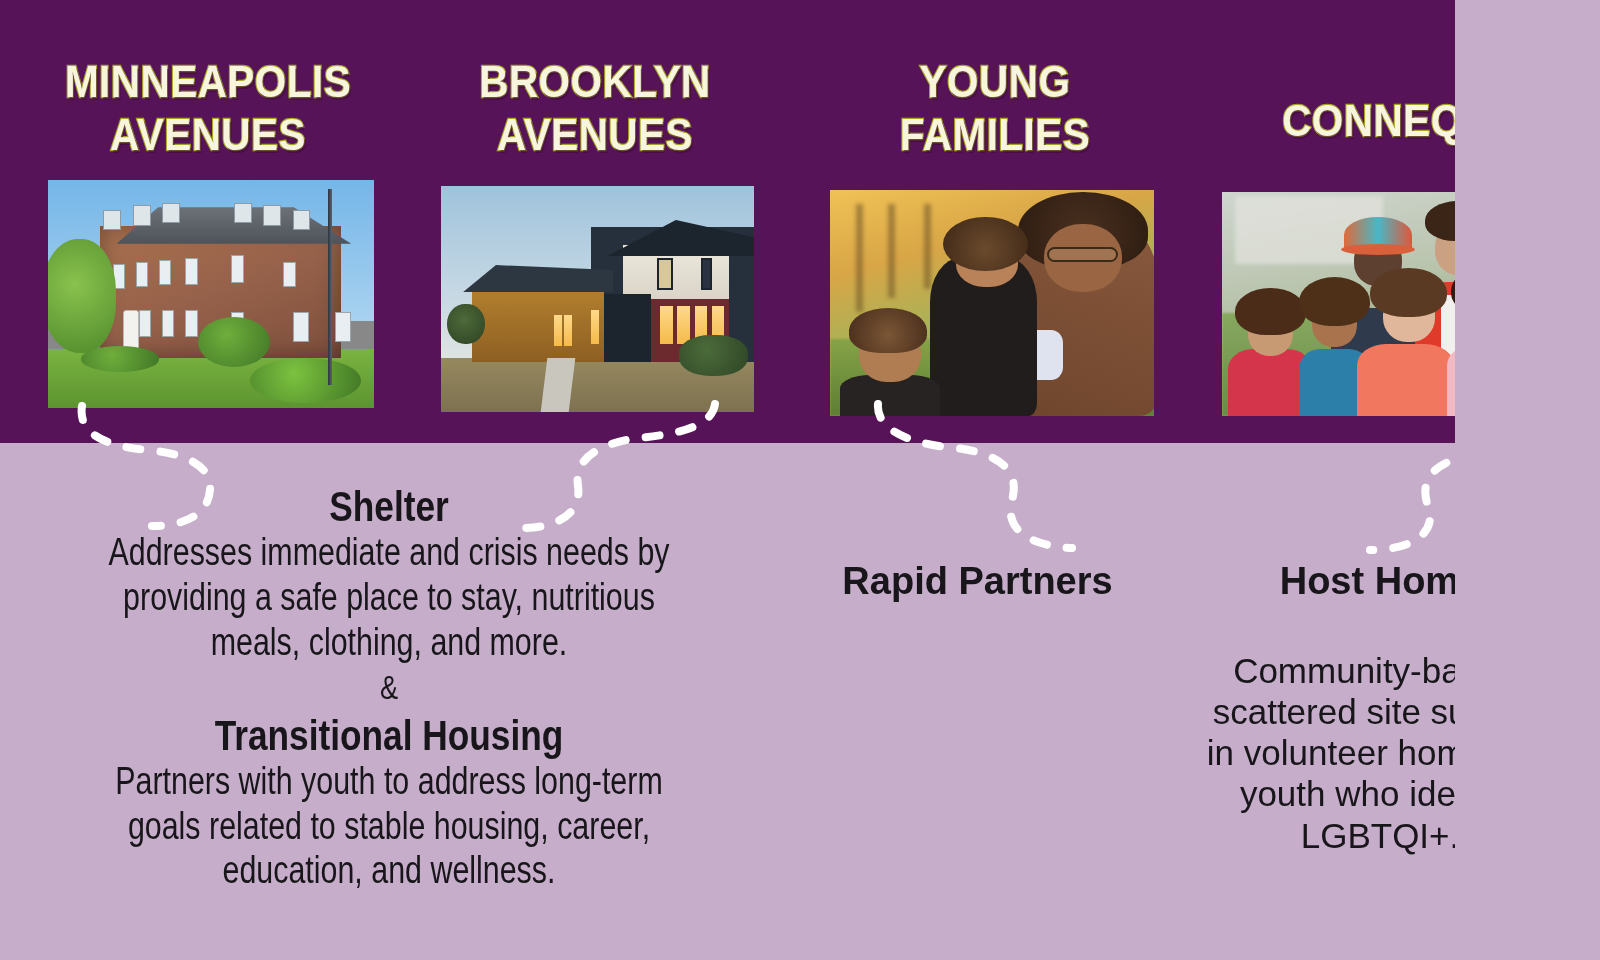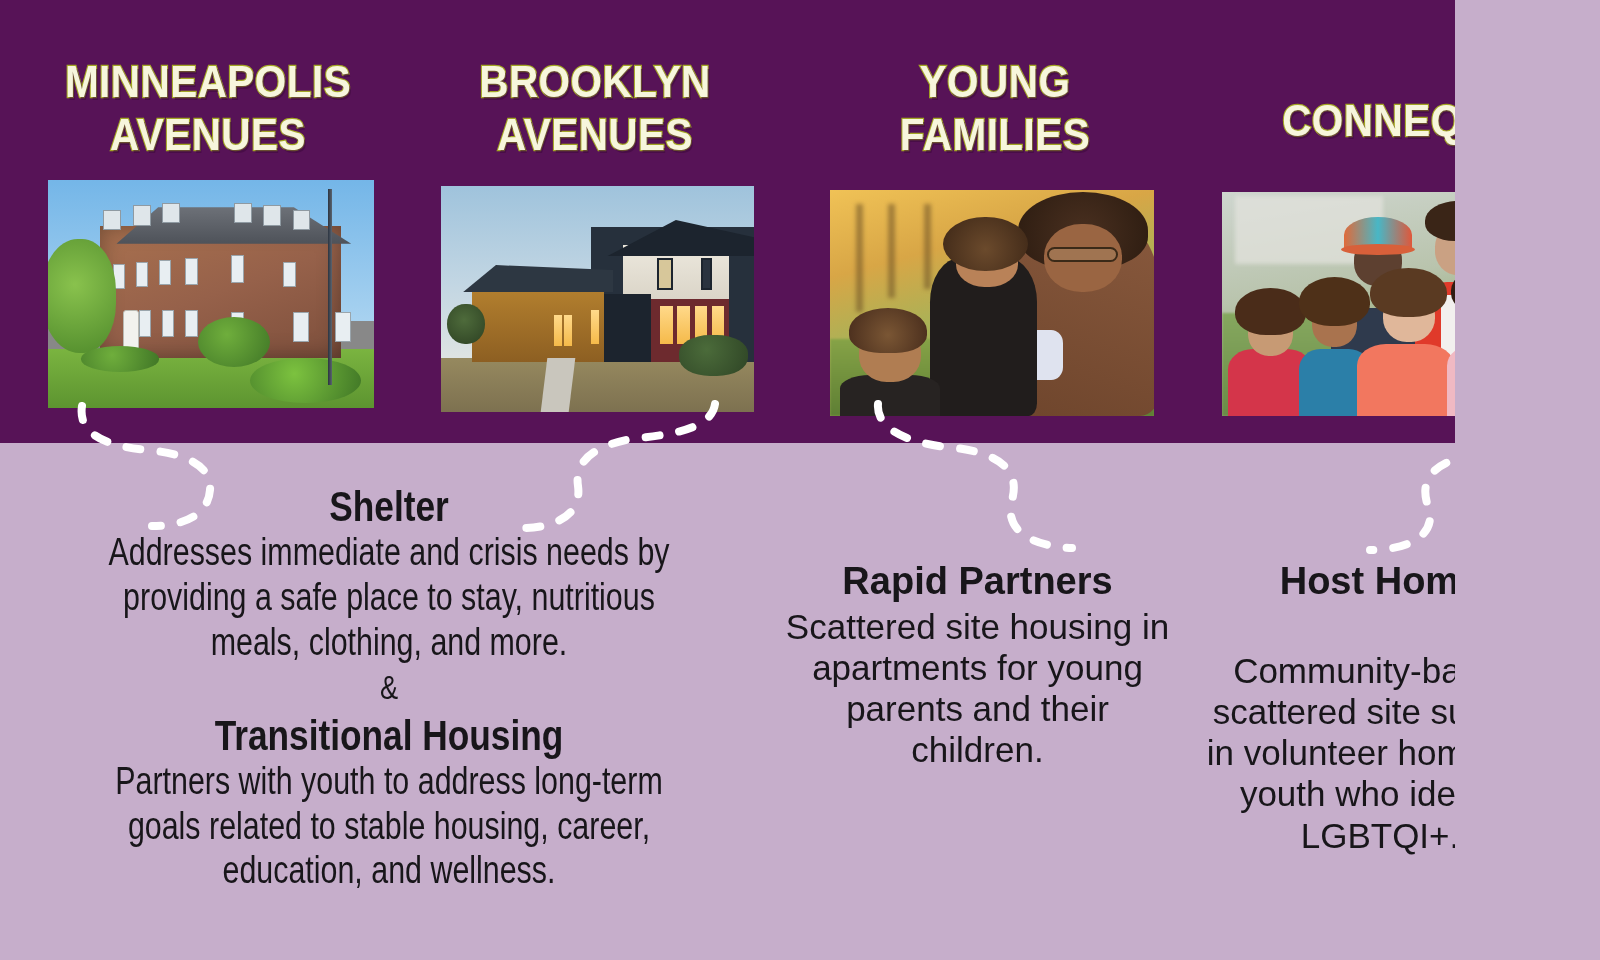--- a/index.html
+++ b/index.html
@@ -340,21 +340,20 @@
   <div class="desc" id="d1">
     <div class="h">Shelter</div>
     <div class="b">Addresses immediate and crisis needs by providing a safe place to stay, nutritious meals, clothing, and more.</div>
     <div class="b amp">&amp;</div>
     <div class="h">Transitional Housing</div>
     <div class="b">Partners with youth to address long-term goals related to stable housing, career, education, and wellness.</div>
   </div>
 
   <div class="desc" id="d2">
     <div class="h">Rapid Partners</div>
-    <div class="b">Scattered site housing in apartments for young parents and their children.</div>
   </div>
 
   <div class="desc" id="d3">
     <div class="h">Host Home</div>
     <div class="b">Community-based, scattered site support in volunteer homes for youth who identify LGBTQI+.</div>
   </div>
 
 </div>
 
 </body></html>

